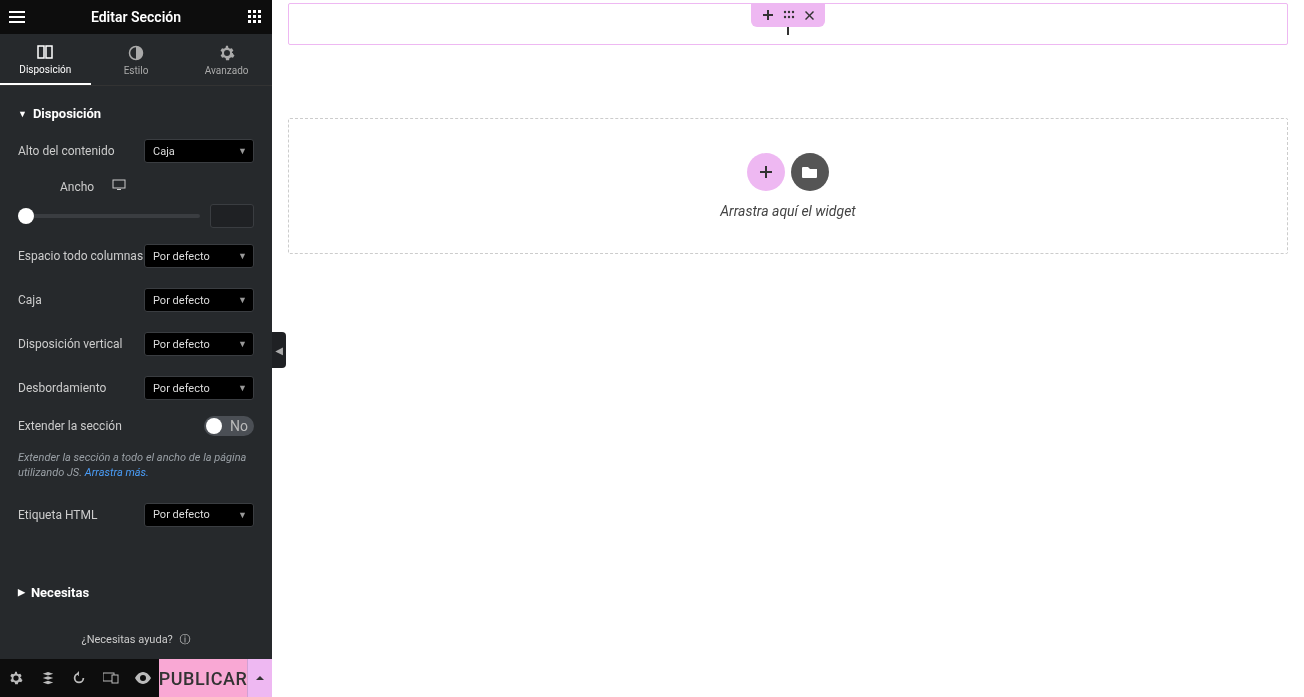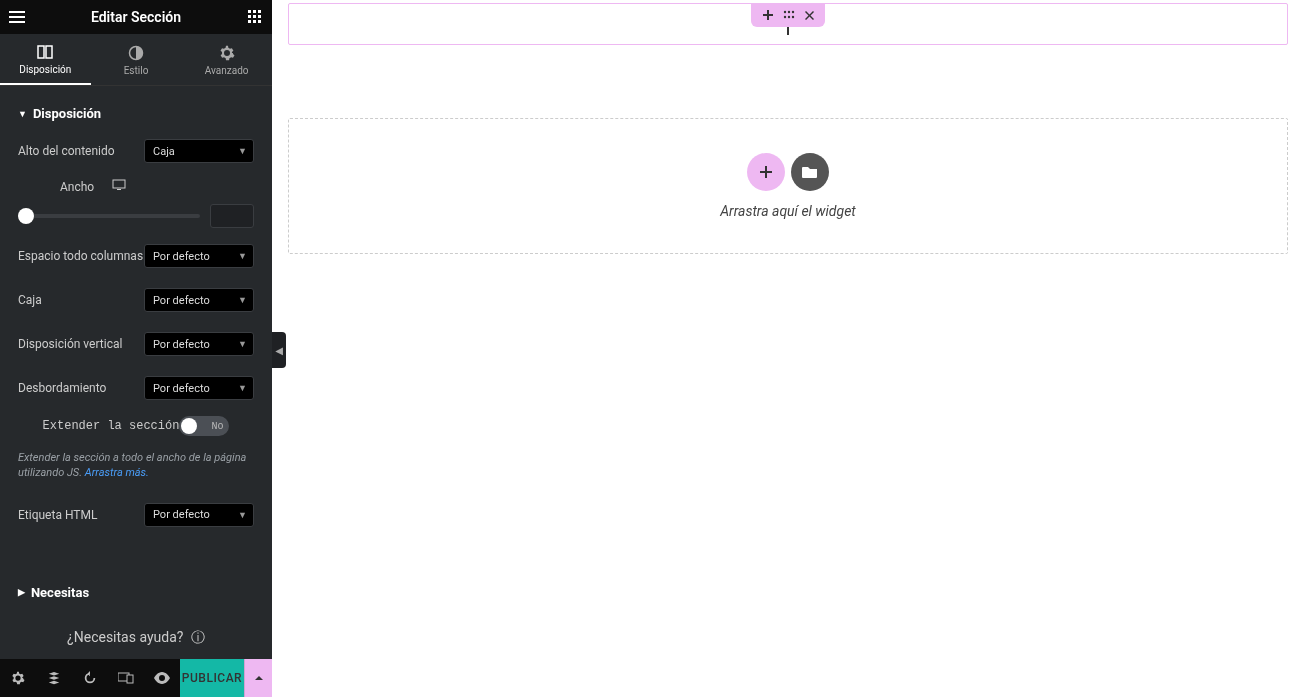--- a/index.html
+++ b/index.html
@@ -21,29 +21,29 @@
 .row { display: flex; align-items: center; justify-content: space-between; padding: 6px 18px; }
 .row-label { font-size: 12px; color: #ccc; }
 .select { background: #000000; border: 1px solid #3a3d41; color: #ddd; font-size: 11px; height: 24px; border-radius: 3px; padding: 0 22px 0 8px; position: relative; min-width: 110px; display: flex; align-items: center; cursor: pointer; }
 .select .chev { position: absolute; right: 6px; top: 50%; transform: translateY(-50%); font-size: 9px; color: #999; }
 .ancho-row { padding: 10px 18px 4px; display: flex; align-items: center; gap: 18px; margin-left: 42px; }
 .devico { color: #ccc; }
 .slider-row { padding: 6px 18px 10px; display: flex; align-items: center; gap: 10px; }
 .slider-track { flex: 1; height: 4px; background: #3a3d41; border-radius: 2px; position: relative; }
 .slider-thumb { position: absolute; left: 0; top: -6px; width: 16px; height: 16px; background: #fff; border-radius: 50%; cursor: pointer; }
 .slider-input { width: 44px; height: 24px; background: #1f2124; border: 1px solid #3a3d41; border-radius: 3px; color: #ddd; font-size: 11px; padding: 0 6px; }
-.toggle-row { display: flex; align-items: center; justify-content: center; padding: 10px 18px; font-family: Liberation Mono, monospace; }
-.toggle { width: 50px; height: 20px; background: #4b4f55; border-radius: 10px; position: relative; display: flex; align-items: center; justify-content: flex-end; padding-right: 6px; font-size: 10px; color: #bbb; cursor: pointer; }
+.toggle-row { display: flex; align-items: center; justify-content: space-between; padding: 10px 18px; }
+.toggle { width: 50px; height: 20px; background: #4b4f55; border-radius: 10px; position: relative; display: flex; align-items: center; justify-content: flex-end; padding-right: 6px; font-size: 14px; color: #bbb; cursor: pointer; }
 .toggle-knob { position: absolute; left: 2px; top: 2px; width: 16px; height: 16px; background: #fff; border-radius: 50%; }
 .help-text { padding: 4px 18px 12px; font-size: 11px; font-style: italic; color: #9aa0a6; line-height: 1.4; }
 .help-text a { color: #4a9df8; text-decoration: none; cursor: pointer; }
-.sidebar-help { text-align: center; padding: 18px 0 12px; font-size: 14px; color: #ccc; }
+.sidebar-help { text-align: center; padding: 18px 0 12px; font-size: 11px; color: #ccc; }
 .footer { height: 38px; background: #0d0d0d; display: flex; align-items: stretch; }
 .footer-ico { width: 36px; display: flex; align-items: center; justify-content: center; color: #bbb; cursor: pointer; }
-.publish { flex: 1; background: #14b8a6; color: #333; display: flex; align-items: center; justify-content: center; font-size: 12px; font-weight: 500; letter-spacing: 0.5px; cursor: pointer; }
+.publish { flex: 1; background: #f9a8d4; color: #333; display: flex; align-items: center; justify-content: center; font-size: 18px; font-weight: 500; letter-spacing: 0.5px; cursor: pointer; }
 .publish-chev { width: 28px; background: #eeb8f2; display: flex; align-items: center; justify-content: center; border-left: 1px solid rgba(0,0,0,0.12); cursor: pointer; }
 .canvas { flex: 1; height: 697px; background: #fff; position: relative; overflow: hidden; }
 .section-bar { position: absolute; top: 3px; left: 16px; right: 16px; height: 42px; border: 1px solid #eeb8f2; border-radius: 2px; background: #fff; }
 .section-handle { position: absolute; top: -1px; left: 50%; transform: translateX(-50%); width: 74px; height: 24px; background: #eeb8f2; border-radius: 0 0 6px 6px; display: flex; align-items: center; justify-content: center; gap: 10px; color: #333; }
 .section-handle span { cursor: pointer; display: flex; align-items: center; }
 .section-handle-tick { width: 2px; height: 8px; background: #333; position: absolute; bottom: -8px; left: 50%; transform: translateX(-50%); }
 .drop-zone { position: absolute; top: 118px; left: 16px; right: 16px; height: 136px; border: 1px dashed #ccc; border-radius: 2px; display: flex; flex-direction: column; align-items: center; justify-content: center; gap: 12px; }
 .drop-buttons { display: flex; gap: 6px; }
 .circle-btn { width: 38px; height: 38px; border-radius: 50%; display: flex; align-items: center; justify-content: center; cursor: pointer; }
 .circle-add { background: #eeb8f2; color: #333; }

